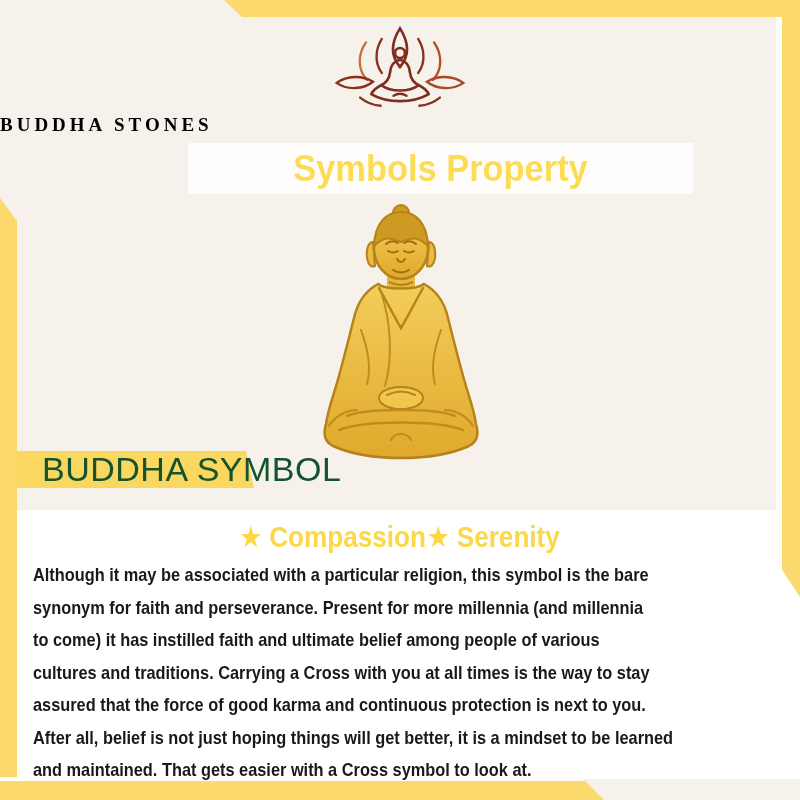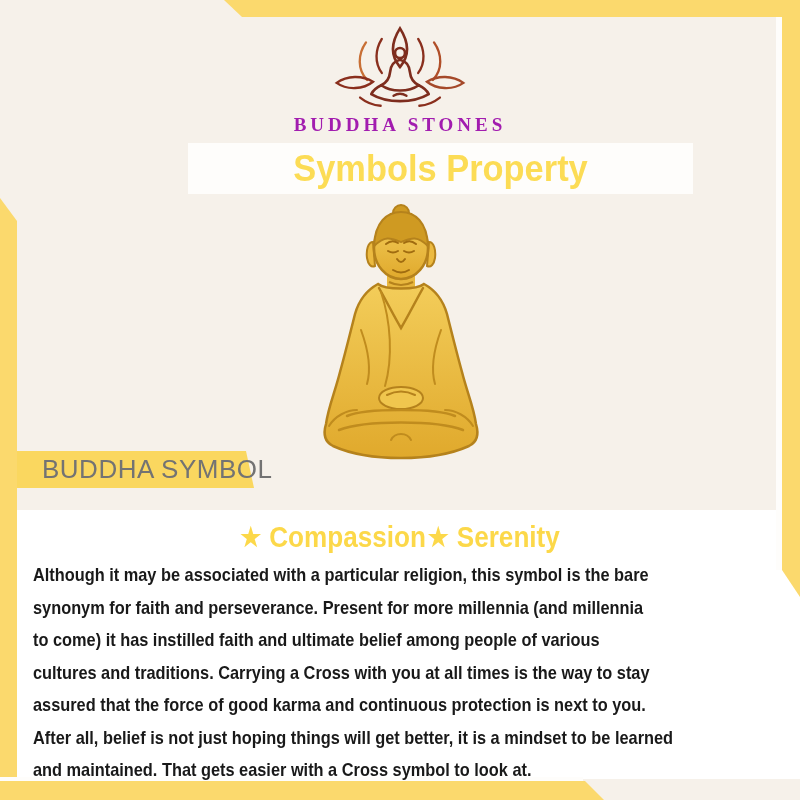--- a/index.html
+++ b/index.html
@@ -27,30 +27,30 @@
   .band-top{clip-path:polygon(224px 0px,800px 0px,800px 17px,242px 17px);}
   .band-right{clip-path:polygon(782px 0px,800px 0px,800px 597px,782px 570px);}
   .band-left{clip-path:polygon(0px 198px,17px 221px,17px 778px,0px 778px);}
   .band-bottom{clip-path:polygon(0px 781px,585px 781px,604px 800px,0px 800px);}
   .sep{position:absolute;background:var(--white);}
   .sep-right{left:776px;top:17px;width:6px;height:553px;}
   .sep-bottom{left:0px;top:777px;width:583px;height:4px;}
 
   
   .logo{position:absolute;left:320px;top:26px;width:160px;height:88px;}
-  .brand-name{position:absolute;left:0px;top:114px;width:800px;text-align:center;font-family:"Liberation Serif",serif;font-size:19px;letter-spacing:4px;color:#a21caf;font-weight:700;}
+  .brand-name{position:absolute;left:0px;top:114px;width:800px;text-align:left;font-family:"Liberation Serif",serif;font-size:19px;letter-spacing:4px;color:#000000;font-weight:700;}
 
   .page-title{width:100%;text-align:center;font-size:37px;font-weight:700;color:var(--title_yellow);transform:scaleX(0.93);letter-spacing:0px;}
 
   
   .statue{position:absolute;left:295px;top:202px;width:212px;height:264px;}
 
   
   .label-ribbon{position:absolute;left:0;top:0;width:800px;height:800px;background:var(--label_band_yellow);clip-path:polygon(17px 451px,246px 451px,254px 488px,17px 488px);}
-  .label-text{position:absolute;left:42px;top:451px;height:37px;line-height:37px;font-size:26px;color:#737373;letter-spacing:0.5px;}
+  .label-text{position:absolute;left:42px;top:451px;height:37px;line-height:37px;font-size:34px;color:#14532d;letter-spacing:0.5px;}
 
   
   .props-line{position:absolute;left:17px;top:517px;width:766px;height:40px;display:flex;align-items:center;justify-content:center;transform:scaleX(0.9);font-weight:700;font-size:29px;color:var(--star_yellow);}
   .props-line .star{margin-right:9px;font-size:26px;}
   .props-group{display:flex;align-items:center;}
   .props-group + .props-group{margin-left:2px;}
 
   
   .description{position:absolute;left:33px;top:559px;width:880px;transform:scaleX(0.86);transform-origin:left top;color:var(--text_dark);}
   .description .line{white-space:nowrap;font-size:19px;font-weight:700;line-height:32.5px;letter-spacing:0px;}

